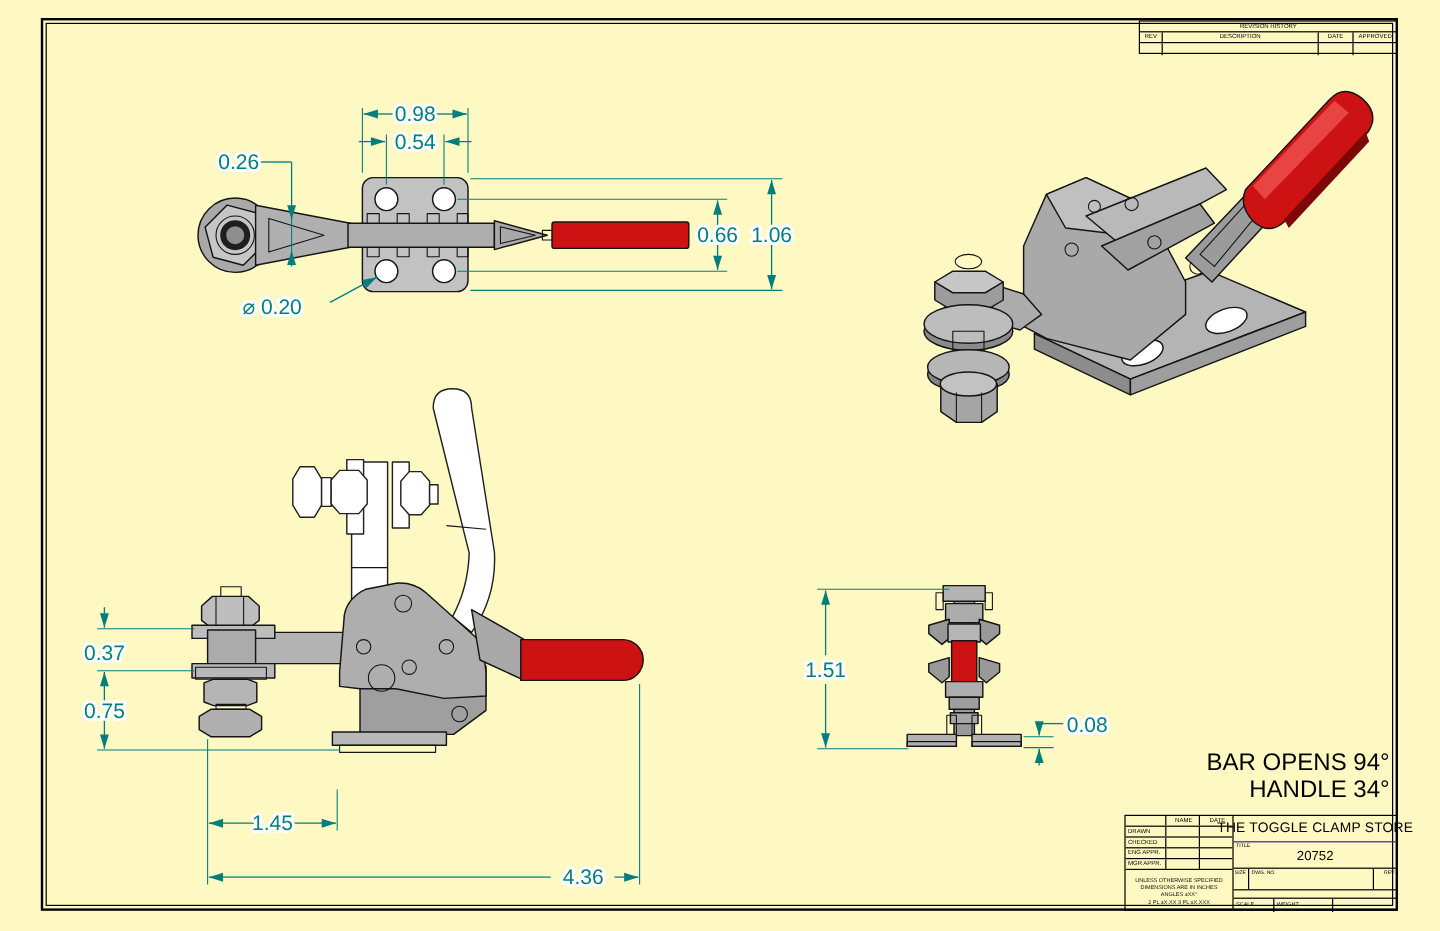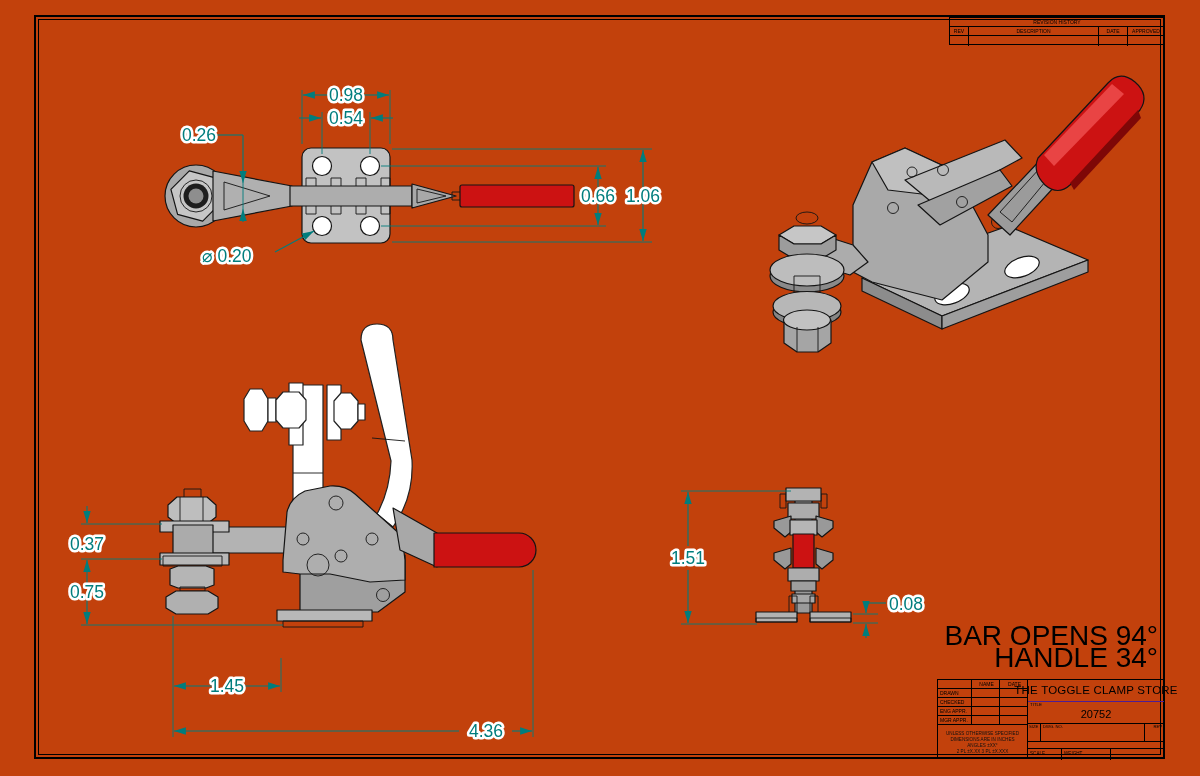--- a/index.html
+++ b/index.html
@@ -2,21 +2,21 @@
 <html style="--dimension: #007d7d; --handle-red: #cc1212; --body-gray: #b3b3b3; --outline: #141414;"><head>
 <meta charset="utf-8">
 <style>
   :root{
     --dimension:#007d7d;
     --handle-red:#cc1212;
     --body-gray:#b3b3b3;
     --outline:#141414;
   }
   html,body{margin:0;padding:0;background:#fff;}
-  .page{position:relative;width:1200px;height:776px;background:#c2410c;overflow:hidden;
+  .page{position:relative;width:1200px;height:776px;background:#fef9c3;overflow:hidden;
         font-family:"Liberation Sans",sans-serif;color:#000;text-decoration:underline;}
   .frame-outer{position:absolute;left:34px;top:15px;width:1131px;height:744px;
         border:2px solid #000;box-sizing:border-box;}
   .frame-inner{position:absolute;left:38px;top:19px;width:1123px;height:736px;
         border:1px solid #000;box-sizing:border-box;}
   svg{position:absolute;left:0;top:0;}
   
   .edge{stroke:var(--outline);stroke-width:1.2;stroke-linejoin:round;}
   .thin{stroke:var(--outline);stroke-width:0.9;stroke-linejoin:round;fill:none;}
   .ol{fill:#ffffff;stroke:#222;stroke-width:1.2;stroke-linejoin:round;}
@@ -56,21 +56,21 @@
   .tb-size .s3{width:19px;}
   .tb-size .lbl{position:absolute;top:1px;font-size:4.2px;}
   .tb-empty{height:6px;border-bottom:1px solid #000;}
   .tb-scale{height:11px;display:flex;font-size:4.6px;}
   .tb-scale>div{display:flex;align-items:center;padding-left:2px;box-sizing:border-box;}
   .sc1{width:34px;border-right:1px solid #000;}
   .sc2{width:49px;border-right:1px solid #000;}
   .sc3{flex:1;}
   
   .notes{position:absolute;right:42px;top:625px;text-align:right;
-         font-size:28px;line-height:22px;color:#000;white-space:nowrap;}
+         font-size:20px;line-height:22px;color:#000;white-space:nowrap;}
 </style>
 </head>
 <body>
 
 <div class="page">
 
   <div class="frame-outer"></div>
   <div class="frame-inner"></div>
 
   <svg width="1200" height="776" viewBox="0 0 1200 776">

